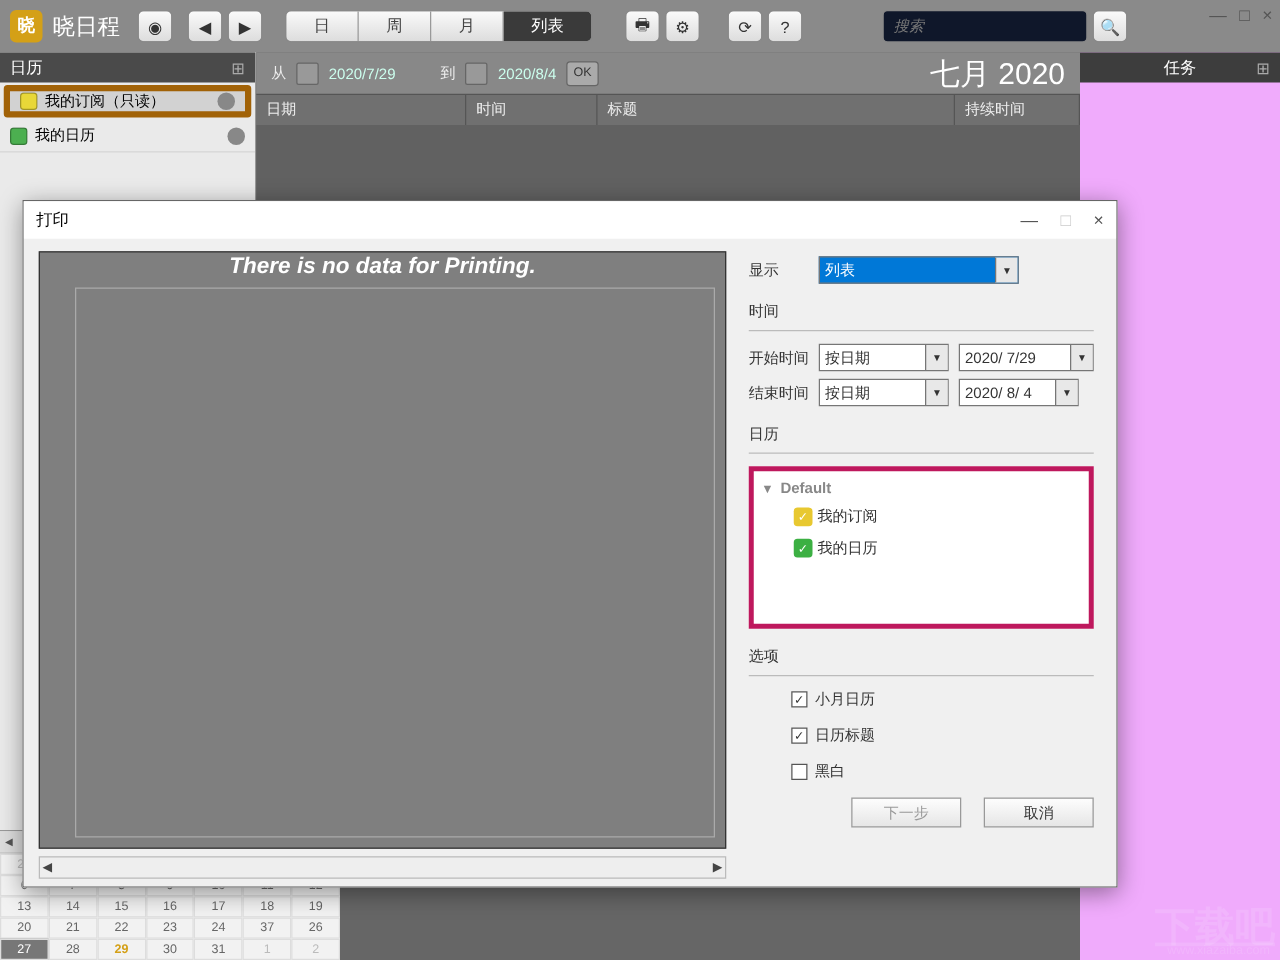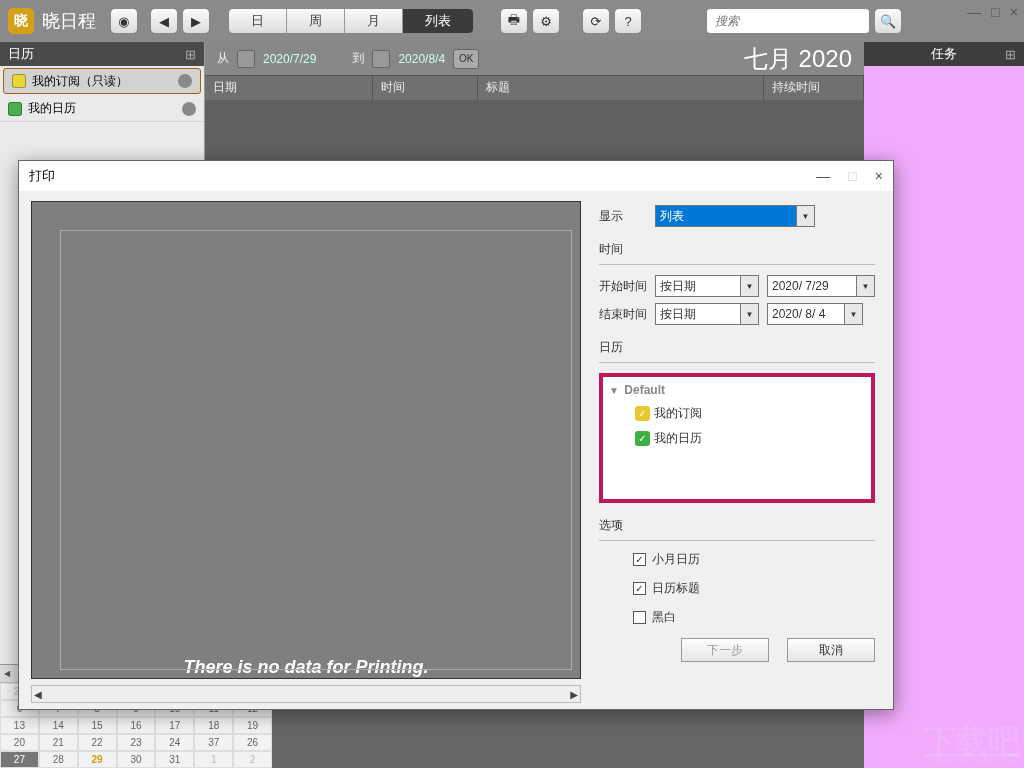--- a/index.html
+++ b/index.html
@@ -8,30 +8,30 @@
 
 .toolbar { height: 42px; background: #8a8a8a; display: flex; align-items: center; padding: 0 8px; gap: 4px; }
 .app-icon { width: 26px; height: 26px; background: #d4a017; border-radius: 5px; display: flex; align-items: center; justify-content: center; color: white; font-size: 14px; font-weight: bold; }
 .app-title { color: white; font-size: 18px; margin: 0 10px 0 4px; }
 .tb-btn { width: 28px; height: 26px; background: linear-gradient(#fafafa,#ddd); border: 1px solid #888; border-radius: 5px; display: flex; align-items: center; justify-content: center; font-size: 13px; cursor: pointer; color: #333; }
 .tb-btn-group { display: flex; border: 1px solid #888; border-radius: 5px; overflow: hidden; background: linear-gradient(#fafafa,#ddd); height: 26px; }
 .tb-btn-group .seg { padding: 0 22px; display: flex; align-items: center; border-right: 1px solid #999; cursor: pointer; color: #444; font-size: 13px; }
 .tb-btn-group .seg:last-child { border-right: none; }
 .tb-btn-group .seg.active { background: #3a3a3a; color: #fff; }
 .spacer { flex: 1; }
-.search-box { height: 26px; width: 164px; background: #ffffff; border: 1px solid #888; border-radius: 4px; padding: 0 8px; color: #777; font-style: italic; display:flex; align-items:center; font-size:12px;}
+.search-box { height: 26px; width: 164px; background: #0f172a; border: 1px solid #888; border-radius: 4px; padding: 0 8px; color: #777; font-style: italic; display:flex; align-items:center; font-size:12px;}
 .window-controls { position: absolute; top: 4px; right: 6px; display: flex; gap: 10px; color: #555; font-size: 14px; }
 
 
 .main { display: flex; height: calc(100% - 42px); }
 .sidebar-left { width: 205px; background: #eaeaea; border-right: 1px solid #999; }
 .panel-head { height: 24px; background: #4a4a4a; color: white; display: flex; align-items: center; padding: 0 8px; font-size: 13px; justify-content: space-between; }
 .panel-head .plus { color: #aaa; }
 .cal-item { height: 26px; display: flex; align-items: center; padding: 0 8px; border-bottom: 1px solid #d5d5d5; gap: 6px; font-size: 12px; justify-content: space-between;}
-.cal-item.selected { background: #d2d2d2; border: 1px solid #a16207; border-radius: 3px; margin: 2px 3px; }
+.cal-item.selected { background: #d2d2d2; border: 5px solid #a16207; border-radius: 3px; margin: 2px 3px; }
 .cal-color { width: 14px; height: 14px; border-radius: 3px; border: 1px solid rgba(0,0,0,.3); }
 .cal-yellow { background: #e8d738; }
 .cal-green { background: #4caf50; }
 .dropdown-circle { width: 14px; height: 14px; border-radius: 50%; background: #888; }
 
 .content { flex: 1; background: #666; position: relative; }
 .date-bar { height: 34px; background: #888; display: flex; align-items: center; padding: 0 12px; gap: 8px; color: #eee; border-bottom: 1px solid #555; }
 .date-bar .right { margin-left: auto; font-size: 24px; color: #fff; }
 .ok-btn { width: 26px; height: 20px; background: #aaa; border: 1px solid #666; border-radius: 3px; color: #333; font-size: 10px; display: flex; align-items: center; justify-content: center; }
 .cal-icon-sm { width:18px; height:18px; background:#999; border:1px solid #666; border-radius:2px; display:inline-block;}
@@ -53,21 +53,21 @@
 .mini-cell.dim { color: #bbb; }
 .mini-cell.sel { background: #777; color: white; }
 .mini-cell.today { color: #d4a017; font-weight:bold;}
 
 
 .dialog-overlay { position: absolute; top: 160px; left: 18px; width: 876px; height: 550px; background: #fff; border: 1px solid #666; box-shadow: 0 4px 18px rgba(0,0,0,.4); display: flex; flex-direction: column; }
 .dialog-title { height: 30px; display: flex; align-items: center; padding: 0 10px; font-size: 13px; background:#fff;}
 .dialog-title .win-btns { margin-left: auto; display: flex; gap: 18px; font-size: 14px; color: #555; }
 .dialog-body { flex: 1; display: flex; background: #f0f0f0; }
 .preview-pane { width: 575px; padding: 10px 8px 6px 12px; display:flex; flex-direction:column;}
-.preview-canvas { flex:1; background: #7f7f7f; border: 1px solid #333; position: relative; display:flex; align-items:flex-end; justify-content:center;}
+.preview-canvas { flex:1; background: #7f7f7f; border: 1px solid #333; position: relative; display:flex; align-items:flex-start; justify-content:center;}
 .preview-inner-border { position:absolute; left:28px; top:28px; right:8px; bottom:8px; border:1px solid #aaa;}
 .preview-text { color: white; font-style: italic; font-weight: bold; font-size: 18px; }
 .hscroll { height: 18px; background: #eee; border: 1px solid #bbb; margin-top: 6px; display: flex; align-items: center; justify-content: space-between; padding: 0 2px; font-size:10px; color:#444;}
 
 .settings-pane { flex: 1; padding: 14px 18px 10px 10px; font-size: 12px; color: #333; }
 .field-row { display: flex; align-items: center; margin-bottom: 6px; gap: 8px; }
 .field-label { width: 48px; }
 .win-select { height: 22px; border: 1px solid #767676; background: white; display: flex; align-items: center; padding: 0 4px; position: relative; font-size: 12px;}
 .win-select .arrow { position: absolute; right: 0; top: 0; width: 18px; height: 100%; background: #e8e8e8; border-left: 1px solid #767676; display: flex; align-items: center; justify-content: center; font-size: 8px; }
 .win-select.highlighted { background: #0078d7; color: white; }

